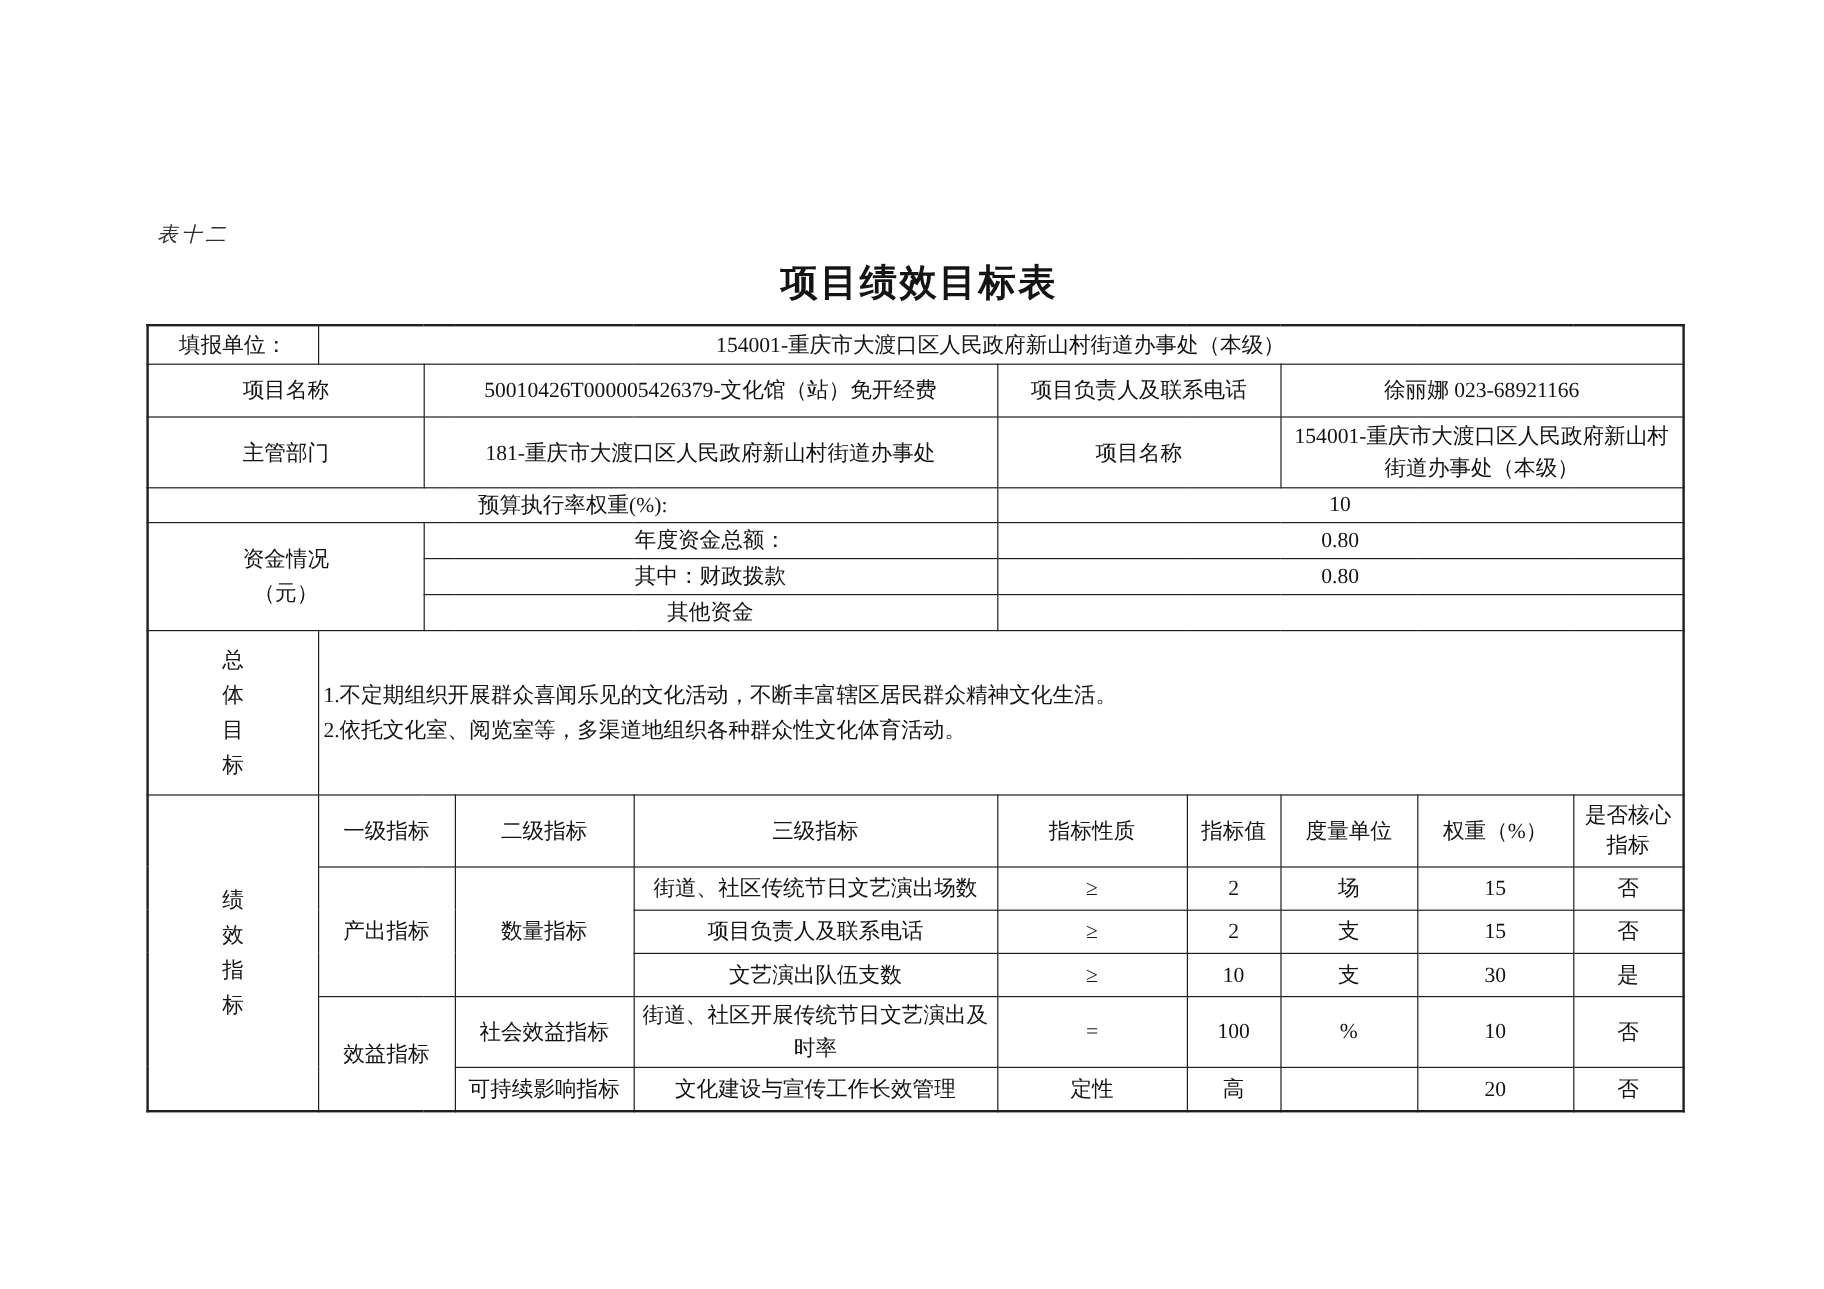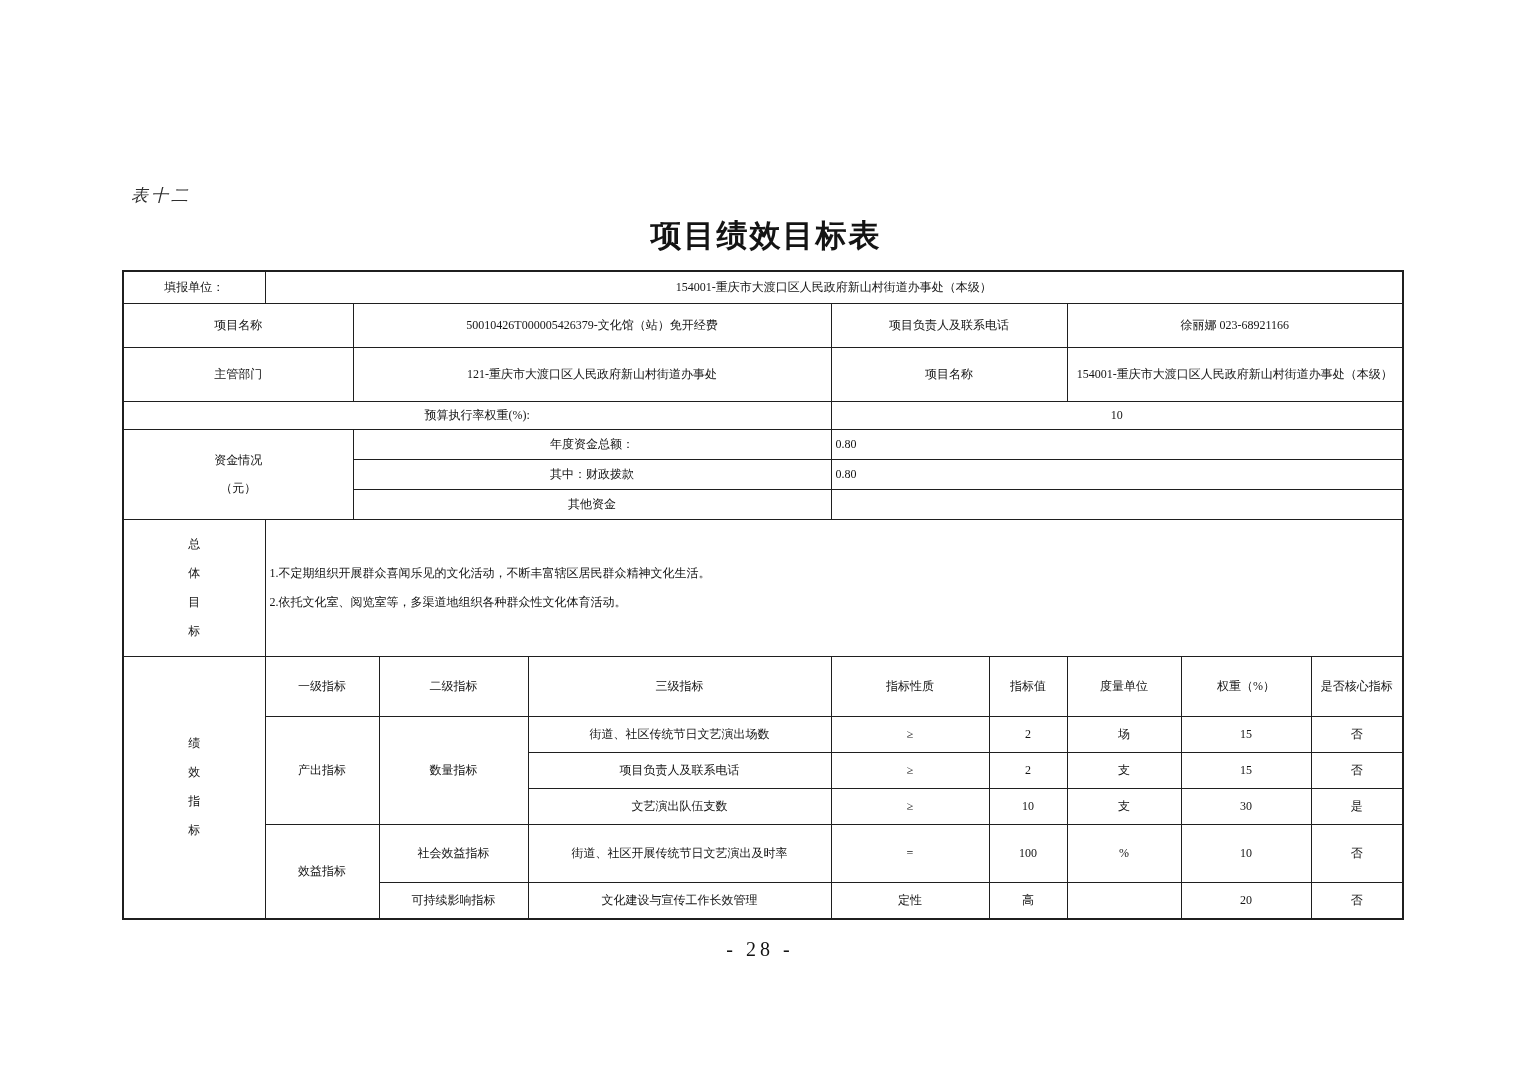--- a/index.html
+++ b/index.html
@@ -25,33 +25,33 @@
     position: absolute; left: 0; top: 215px; width: 1520px;
     margin: 0; text-align: center;
     font-size: 31px; font-weight: bold; letter-spacing: 2px; padding-left: 12px;
   }
 
   table.main-table {
     position: absolute; left: 122px; top: 270px;
     width: 1280px;
     border-collapse: collapse;
     table-layout: fixed;
-    font-size: 12px;
+    font-size: 18px;
   }
   table.main-table td {
     border: 1px solid var(--border);
     padding: 2px 4px;
     vertical-align: middle;
     overflow: hidden;
   }
   table.main-table { border: 2px solid var(--border); }
 
   td.c { text-align: center; }
   td.l { text-align: center; padding-left: 13px; padding-right: 6px; }
-  td.r { text-align: left; padding-right: 9px; }
+  td.r { text-align: center; padding-right: 9px; }
   td.pad { padding-left: 11px; font-family: Liberation Serif, serif; }
 
   .wrapcell { line-height: 27px; }
 
   td.vlabel { text-align: center; }
   td.vlabel span { display: block; line-height: 29px; }
 
   td.goal-content { vertical-align: top; padding: 11px 10px 4px 14px; }
   td.goal-content div { line-height: 29px; }
 
@@ -94,21 +94,21 @@
 
     <tr style="height:44px">
       <td colspan="2" class="c">项目名称</td>
       <td colspan="3" class="l">50010426T000005426379-文化馆（站）免开经费</td>
       <td colspan="2" class="c">项目负责人及联系电话</td>
       <td colspan="3" class="l">徐丽娜 023-68921166</td>
     </tr>
 
     <tr style="height:54px">
       <td colspan="2" class="c">主管部门</td>
-      <td colspan="3" class="l">121-重庆市大渡口区人民政府新山村街道办事处</td>
+      <td colspan="3" class="l">181-重庆市大渡口区人民政府新山村街道办事处</td>
       <td colspan="2" class="c">项目名称</td>
       <td colspan="3" class="l wrapcell">154001-重庆市大渡口区人民政府新山村街道办事处（本级）</td>
     </tr>
 
     <tr style="height:28px">
       <td colspan="5" class="c">预算执行率权重(%):</td>
       <td colspan="5" class="c">10</td>
     </tr>
 
     <tr style="height:30px">
@@ -205,15 +205,14 @@
       <td class="l pad">文化建设与宣传工作长效管理</td>
       <td class="c">定性</td>
       <td class="c">高</td>
       <td class="c"></td>
       <td class="c">20</td>
       <td class="l">否</td>
     </tr>
   </tbody>
     </table>
 
-  <div class="page-number">- 28 -</div>
 
 </div>
 
 </body></html>

